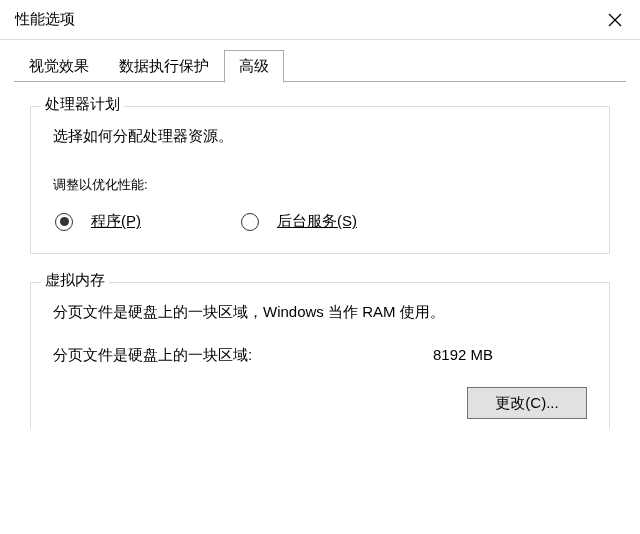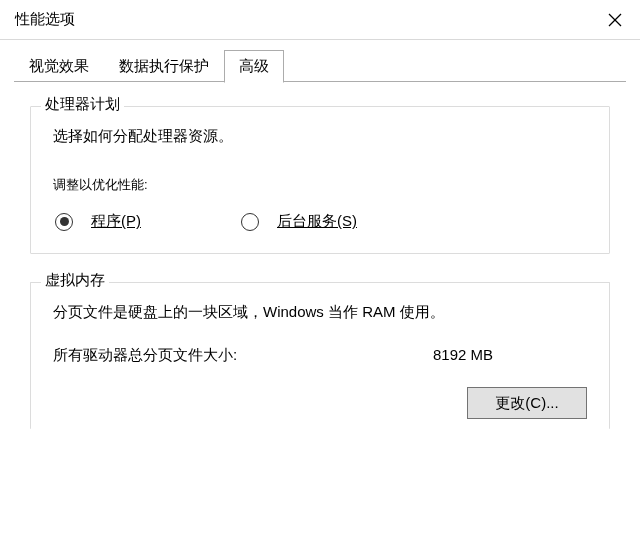--- a/index.html
+++ b/index.html
@@ -210,21 +210,21 @@
         <span class="radio-circle"></span>
         <span class="radio-text">后台服务(S)</span>
       </div>
     </div>
   </div>
 
   <div class="group vm">
     <div class="group-legend">虚拟内存</div>
     <div class="vm-desc">分页文件是硬盘上的一块区域，Windows 当作 RAM 使用。</div>
     <div class="vm-row">
-      <span class="vm-label">所有驱动器总分页文件大小:</span>
+      <span class="vm-label">分页文件是硬盘上的一块区域:</span>
       <span class="vm-value">8192 MB</span>
     </div>
     <div class="button-row">
       <div class="win-button">更改(C)...</div>
     </div>
   </div>
 
 </div>
 
 </body></html>

